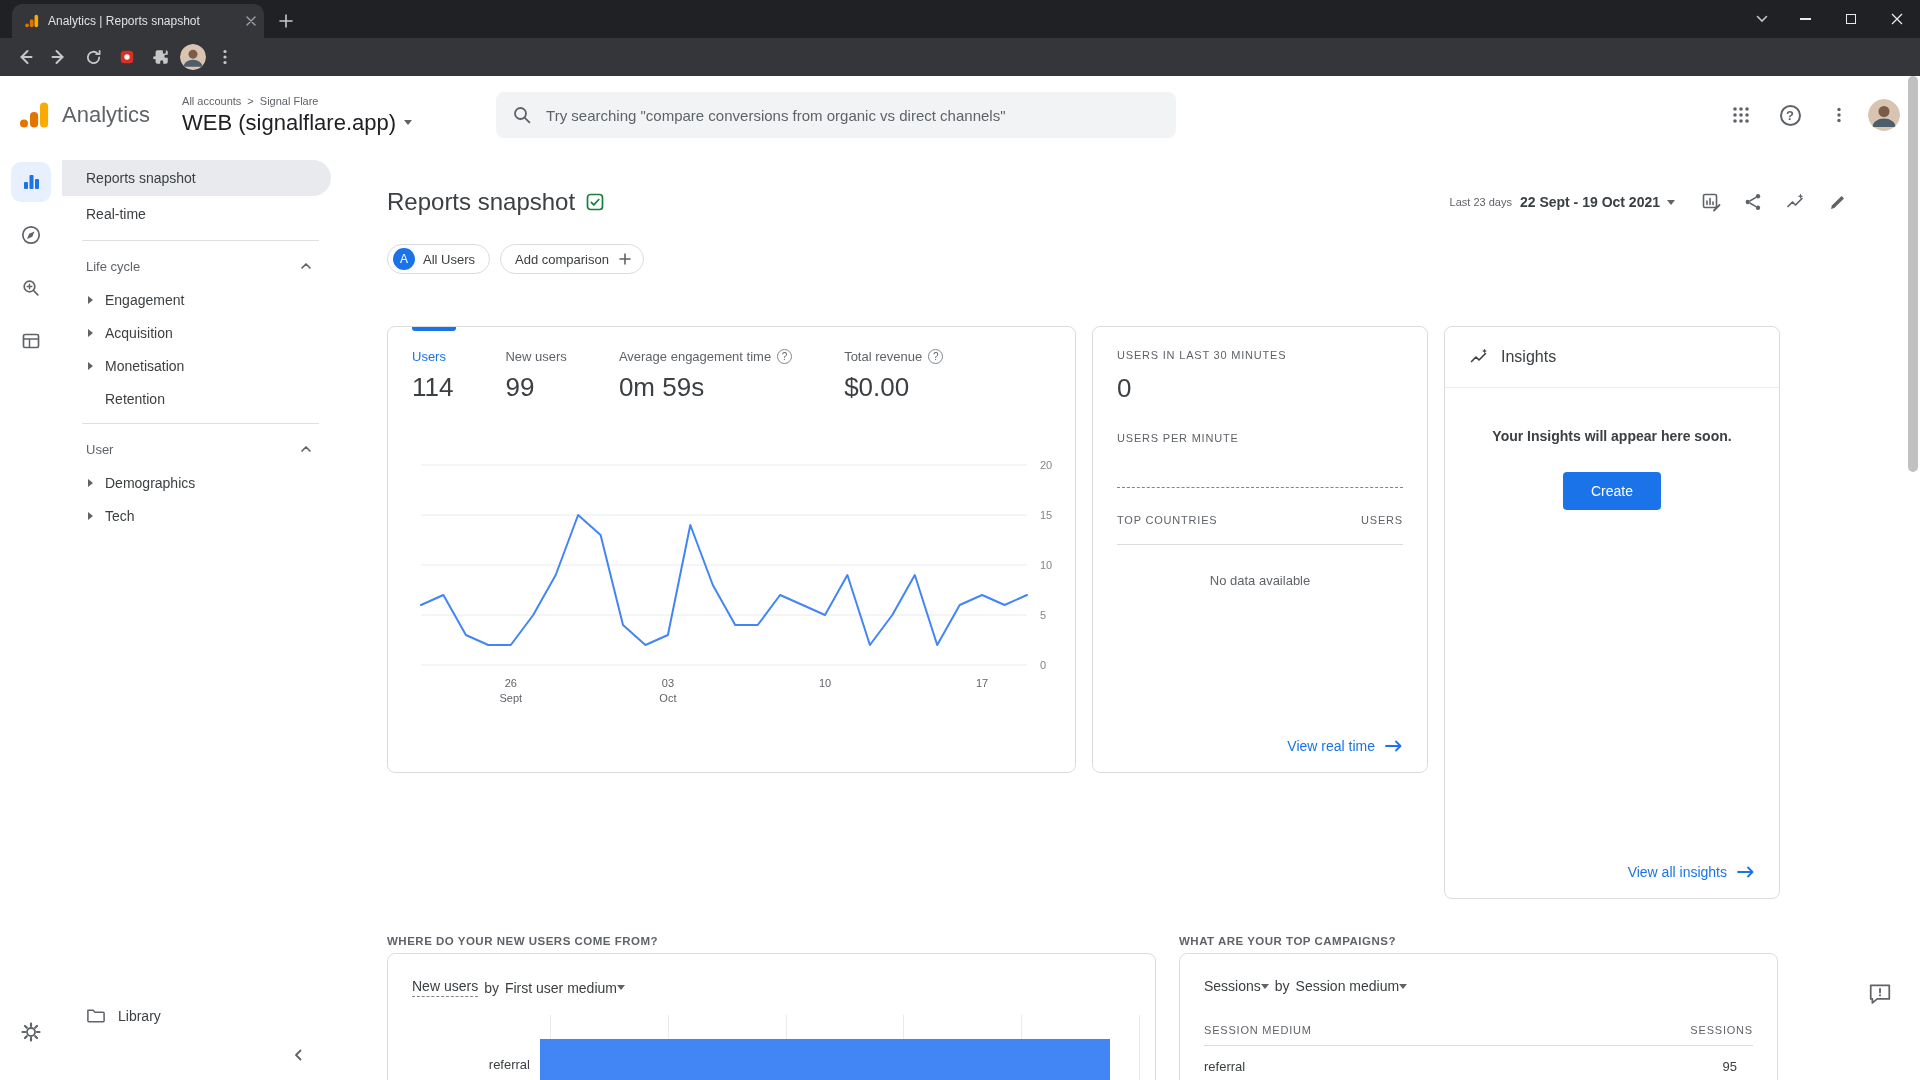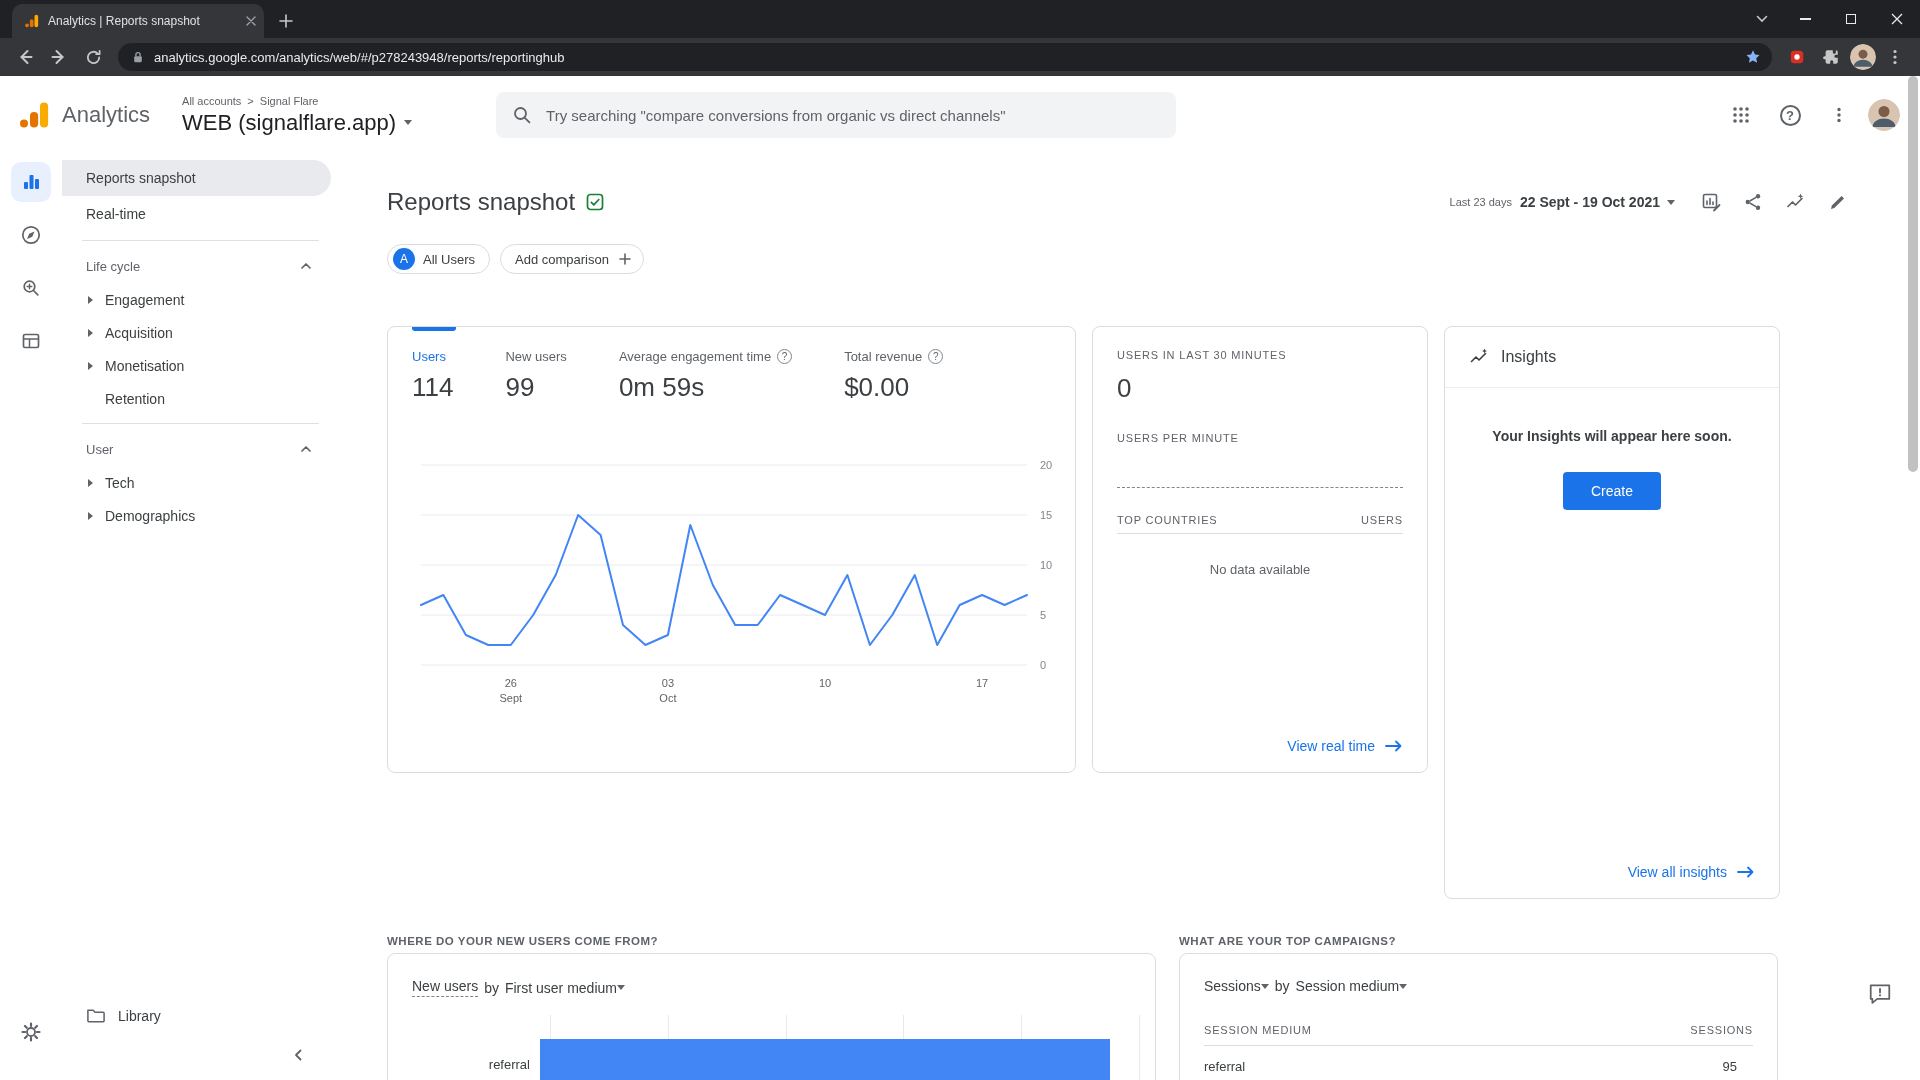--- a/index.html
+++ b/index.html
@@ -93,21 +93,21 @@
   .help-dot { width:15px; height:15px; border:1px solid #80868b; border-radius:50%; font-size:10px; color:#5f6368; display:inline-flex; align-items:center; justify-content:center; }
   .tab-indicator { position:absolute; top:0; left:24px; width:44px; height:4px; background:#1a73e8; border-radius:0 0 3px 3px; }
   .chart-wrap { position:absolute; left:0; top:128px; width:689px; height:260px; }
   .axis-text { fill:#80868b; font-size:11px; font-family:"Liberation Sans",sans-serif; }
   .axis-text.mid { text-anchor:middle; fill:#5f6368; }
 
   .rt-title { font-size:11px; letter-spacing:.8px; color:#5f6368; font-weight:500; }
   .rt-value { font-size:26px; color:#3c4043; margin-top:12px; }
   .rt-subtitle { margin-top:28px; font-size:11px; letter-spacing:.8px; color:#5f6368; font-weight:500; }
   .rt-minichart { height:38px; border-bottom:1.5px dashed #80868b; margin-top:6px; }
-  .rt-cols { display:flex; justify-content:space-between; margin-top:26px; padding-bottom:7px; border-bottom:1px solid #dadce0; }
+  .rt-cols { display:flex; justify-content:space-between; margin-top:26px; padding-bottom:18px; border-bottom:1px solid #dadce0; }
   .rt-col { font-size:11px; letter-spacing:.8px; color:#5f6368; font-weight:500; }
   .rt-empty { margin-top:28px; font-size:13px; color:#5f6368; text-align:center; }
   .card-footer-link { position:absolute; right:24px; bottom:18px; display:flex; align-items:center; gap:10px; color:#1a73e8; font-size:14px; cursor:pointer; background:none; border:none; }
 
   .insights-header { display:flex; align-items:center; gap:12px; padding:20px 24px; border-bottom:1px solid #ebedef; }
   .insights-title { font-size:16px; color:#3c4043; }
   .insights-body { padding:40px 30px 0; text-align:center; }
   .insights-headline { font-size:14px; font-weight:700; color:#3c4043; }
   .insights-text { margin-top:18px; font-size:13px; color:#5f6368; line-height:1.55; }
   .learn-more { color:#1a73e8; cursor:pointer; }
@@ -201,34 +201,20 @@
           <path d="M7.5 4l6 6-6 6" stroke="#c7c7c7" stroke-width="2" fill="none" stroke-linecap="round" stroke-linejoin="round"></path>
           <path d="M3.5 10h10" stroke="#c7c7c7" stroke-width="2" stroke-linecap="round"></path>
         </svg>
     </button>
     <button class="iconbtn tb-btn">
       <svg width="19" height="19" viewBox="0 0 19 19">
           <path d="M15.2 9.5a5.7 5.7 0 1 1-1.7-4.1" stroke="#c7c7c7" stroke-width="1.8" fill="none" stroke-linecap="round"></path>
           <path d="M15.6 2.8v3.4h-3.4" stroke="#c7c7c7" stroke-width="1.8" fill="none" stroke-linecap="round" stroke-linejoin="round"></path>
         </svg>
     </button>
-    <div class="omnibox">
-      <span style="display:flex;">
-        <svg width="16" height="17" viewBox="0 0 19 19">
-            <rect x="5" y="8" width="9" height="7" rx="1.2" fill="#9aa0a6"></rect>
-            <path d="M7 8V6.2a2.5 2.5 0 0 1 5 0V8" stroke="#9aa0a6" stroke-width="1.6" fill="none"></path>
-          </svg>
-      </span>
-      <span class="omnibox-url">analytics.google.com/analytics/web/#/p278243948/reports/reportinghub</span>
-      <button class="iconbtn" style="width:26px;height:26px;">
-        <svg width="18" height="18" viewBox="0 0 20 20">
-            <path d="M10 2.5l2.2 4.6 5 .7-3.6 3.5.9 5-4.5-2.4-4.5 2.4.9-5L2.8 7.8l5-.7z" fill="#8ab4f8"></path>
-          </svg>
-      </button>
-    </div>
     <button class="iconbtn tb-btn">
       <svg width="16" height="16" viewBox="0 0 18 18">
           <rect x="2" y="2" width="14" height="14" rx="4" fill="#d93025"></rect>
           <circle cx="9" cy="9" r="3" fill="#fff"></circle>
         </svg>
     </button>
     <button class="iconbtn tb-btn">
       <svg width="18" height="18" viewBox="0 0 20 20">
           <path d="M8 2.5h4v2.1a1.7 1.7 0 0 0 3.4 0V2.5h.1A2 2 0 0 1 17.5 4.5v3h-2.1a1.7 1.7 0 0 0 0 3.4h2.1v4.6a2 2 0 0 1-2 2h-3v-2.1a1.7 1.7 0 0 0-3.4 0v2.1H6a2 2 0 0 1-2-2v-3H2.9a1.7 1.7 0 0 1 0-3.4H4v-4.6a2 2 0 0 1 2-2z" fill="#c7c7c7"></path>
         </svg>
@@ -399,27 +385,27 @@
         <span style="display:flex;">
           <svg width="14" height="12" viewBox="0 0 14 12">
               <path d="M3 8l4-4 4 4" stroke="#5f6368" stroke-width="1.7" fill="none" stroke-linecap="round" stroke-linejoin="round"></path>
             </svg>
         </span>
       </div>
       <div class="nav-sub">
         <span class="arrow-slot">
             <span class="tri-right"></span>
           </span>
-        <span>Tech</span>
+        <span>Demographics</span>
       </div>
       <div class="nav-sub">
         <span class="arrow-slot">
             <span class="tri-right"></span>
           </span>
-        <span>Demographics</span>
+        <span>Tech</span>
       </div>
       <div class="nav-spacer"></div>
       <div class="nav-library">
         <span style="display:flex;">
           <svg width="20" height="18" viewBox="0 0 21 18">
               <path d="M2 3h5.5l2 2H18a1 1 0 0 1 1 1v8a1 1 0 0 1-1 1H3a1 1 0 0 1-1-1z" stroke="#5f6368" stroke-width="1.6" fill="none" stroke-linejoin="round"></path>
             </svg>
         </span>
         <span>Library</span>
       </div>

